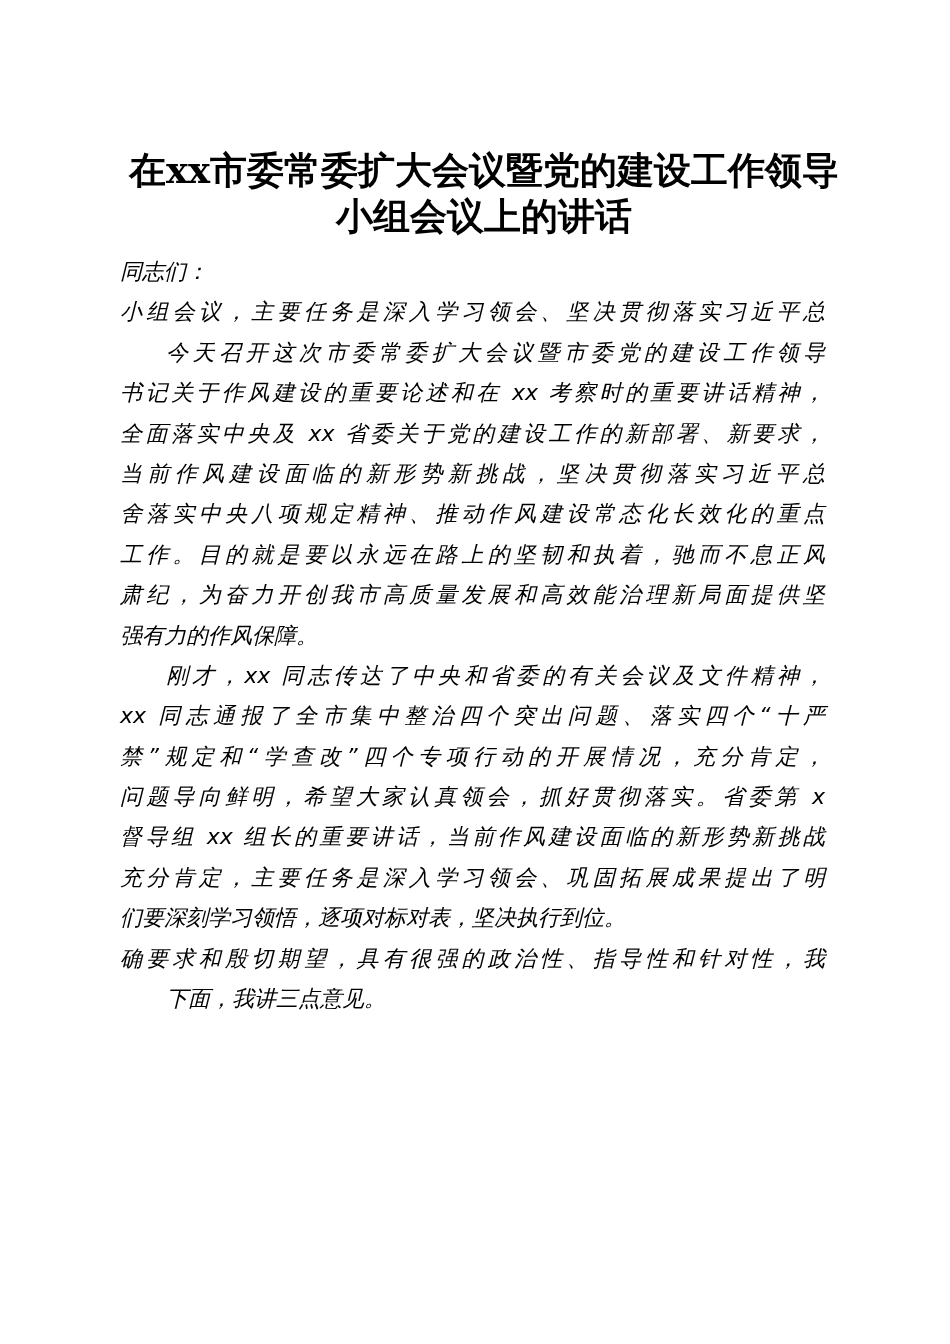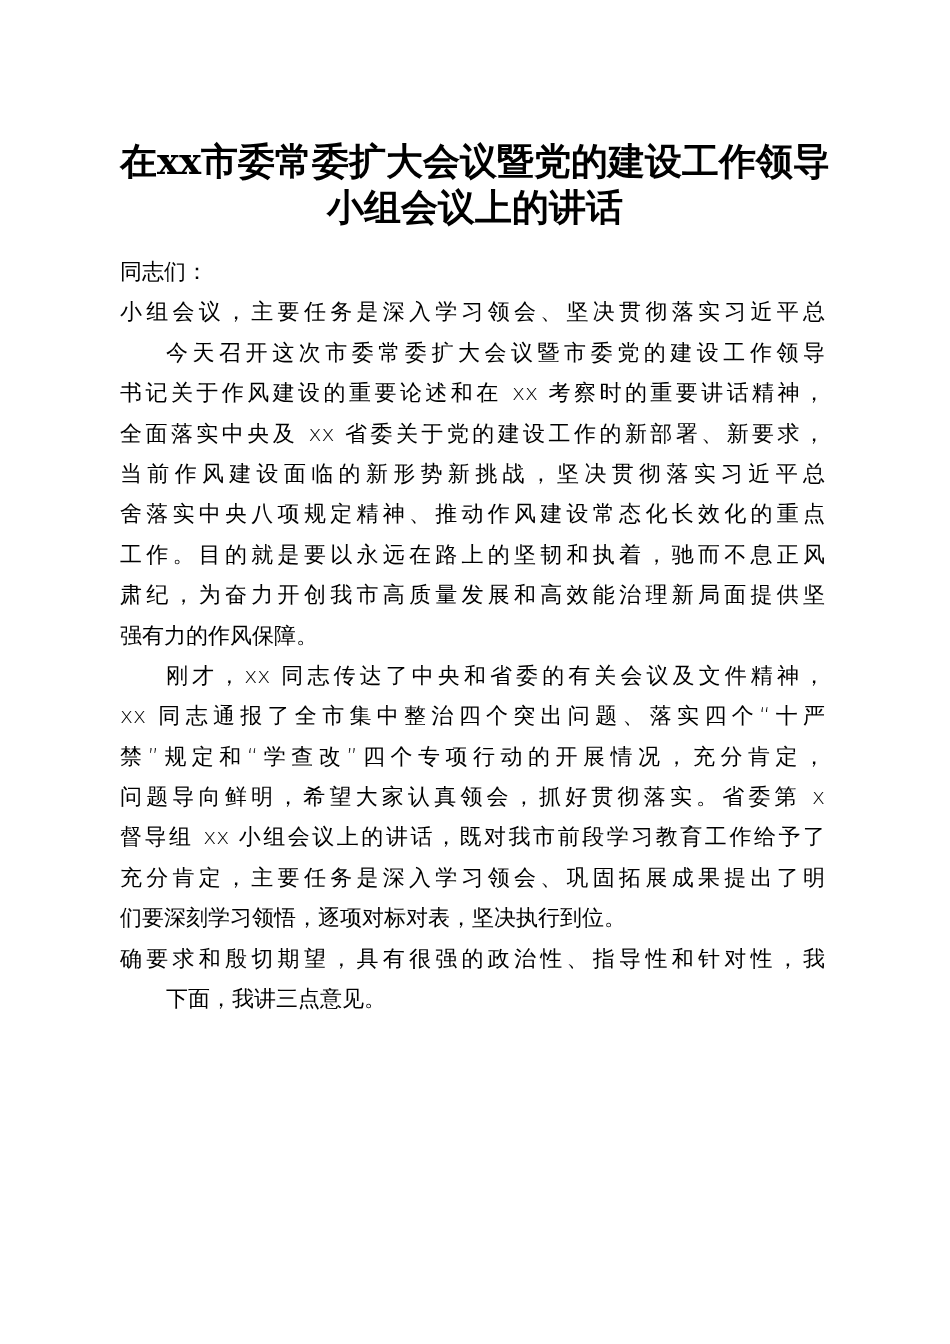--- a/index.html
+++ b/index.html
@@ -32,20 +32,21 @@
     line-height: 46px;
     top: 138px;
     font-family: "DejaVu Serif", "Liberation Serif", serif;
   }
   .title .line { display: block; white-space: nowrap; }
   .body {
     position: absolute;
     left: 120px;
     top: 252px;
     width: 705px;
+    font-style: italic;
   }
   .line-text {
     display: block;
     height: 40.4px;
     line-height: 40.4px;
     font-size: 22px;
     white-space: nowrap;
     text-align: justify;
     text-align-last: justify;
     letter-spacing: 0;
@@ -53,21 +54,21 @@
     font-weight: 300;
   }
   .line-text.last { text-align-last: left; }
   .line-text.indent { padding-left: 46px; }
 </style>
 </head>
 <body>
 
 <div class="page">
 
-  <h1 class="title" style="margin:0;">
+  <h1 class="title" style="margin:9px;">
     <span class="line">在xx市委常委扩大会议暨党的建设工作领导</span>
     <span class="line">小组会议上的讲话</span>
   </h1>
 
   <div class="body">
     <span class="line-text last">同志们：</span>
 
     <div>
       <span class="line-text">小组会议，主要任务是深入学习领会、坚决贯彻落实习近平总</span>
       <span class="line-text indent">今天召开这次市委常委扩大会议暨市委党的建设工作领导</span>
@@ -78,21 +79,21 @@
       <span class="line-text">工作。目的就是要以永远在路上的坚韧和执着，驰而不息正风</span>
       <span class="line-text">肃纪，为奋力开创我市高质量发展和高效能治理新局面提供坚</span>
       <span class="line-text last">强有力的作风保障。</span>
     </div>
 
     <div>
       <span class="line-text indent">刚才，xx 同志传达了中央和省委的有关会议及文件精神，</span>
       <span class="line-text">xx 同志通报了全市集中整治四个突出问题、落实四个“十严</span>
       <span class="line-text">禁”规定和“学查改”四个专项行动的开展情况，充分肯定，</span>
       <span class="line-text">问题导向鲜明，希望大家认真领会，抓好贯彻落实。省委第 x</span>
-      <span class="line-text">督导组 xx 小组会议上的讲话，既对我市前段学习教育工作给予了</span>
+      <span class="line-text">督导组 xx 组长的重要讲话，当前作风建设面临的新形势新挑战</span>
       <span class="line-text">充分肯定，主要任务是深入学习领会、巩固拓展成果提出了明</span>
       <span class="line-text last">们要深刻学习领悟，逐项对标对表，坚决执行到位。</span>
       <span class="line-text">确要求和殷切期望，具有很强的政治性、指导性和针对性，我</span>
     </div>
 
     <div>
       <span class="line-text indent last">下面，我讲三点意见。</span>
     </div>
   </div>
 

